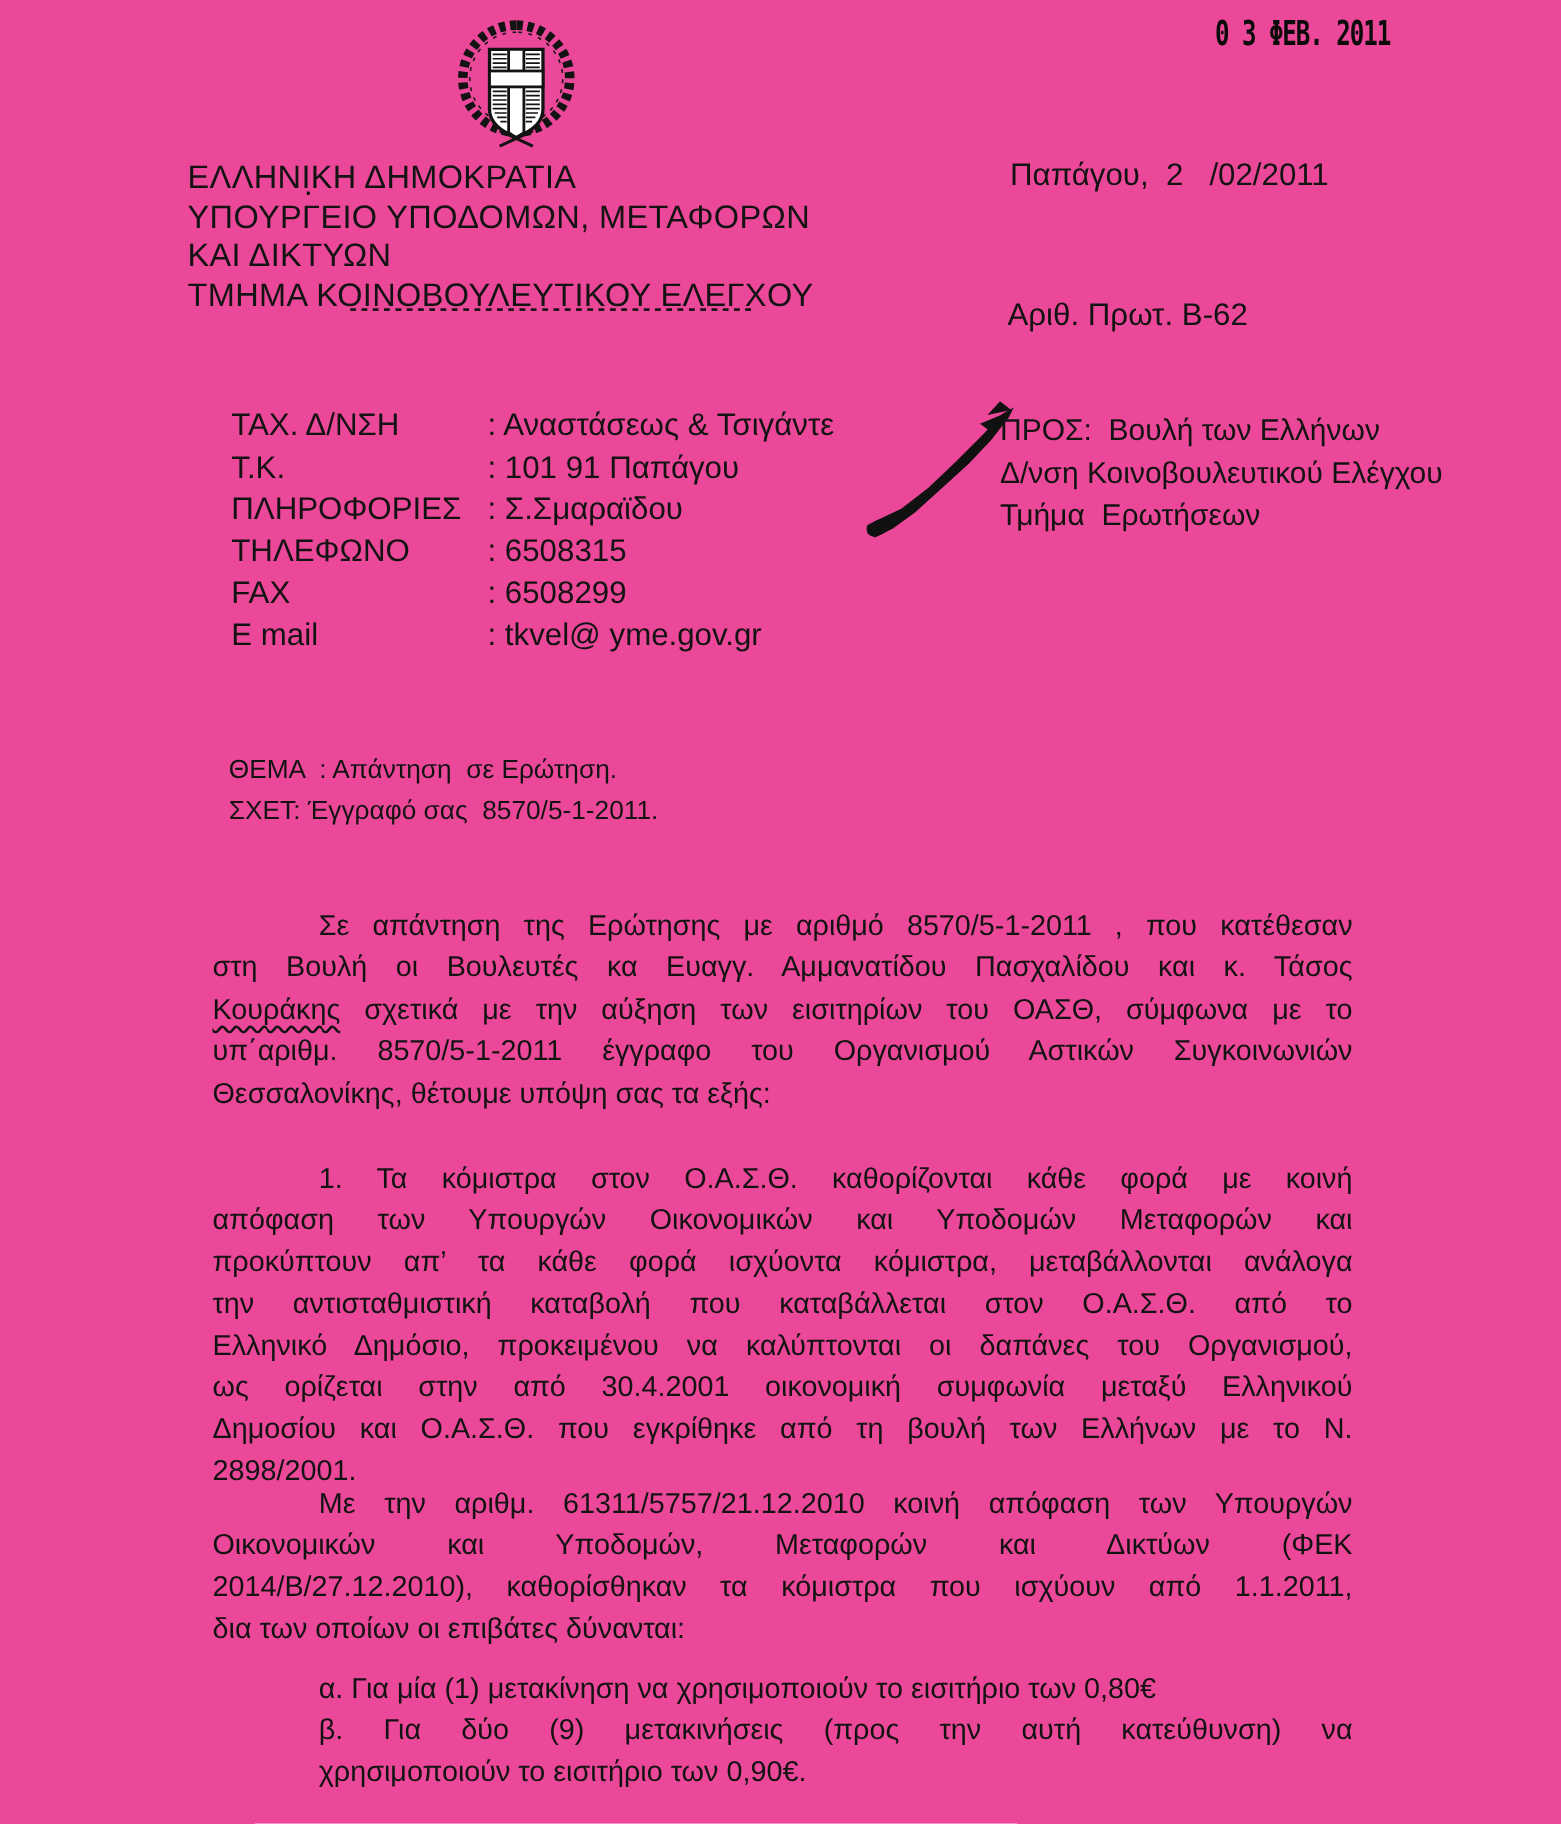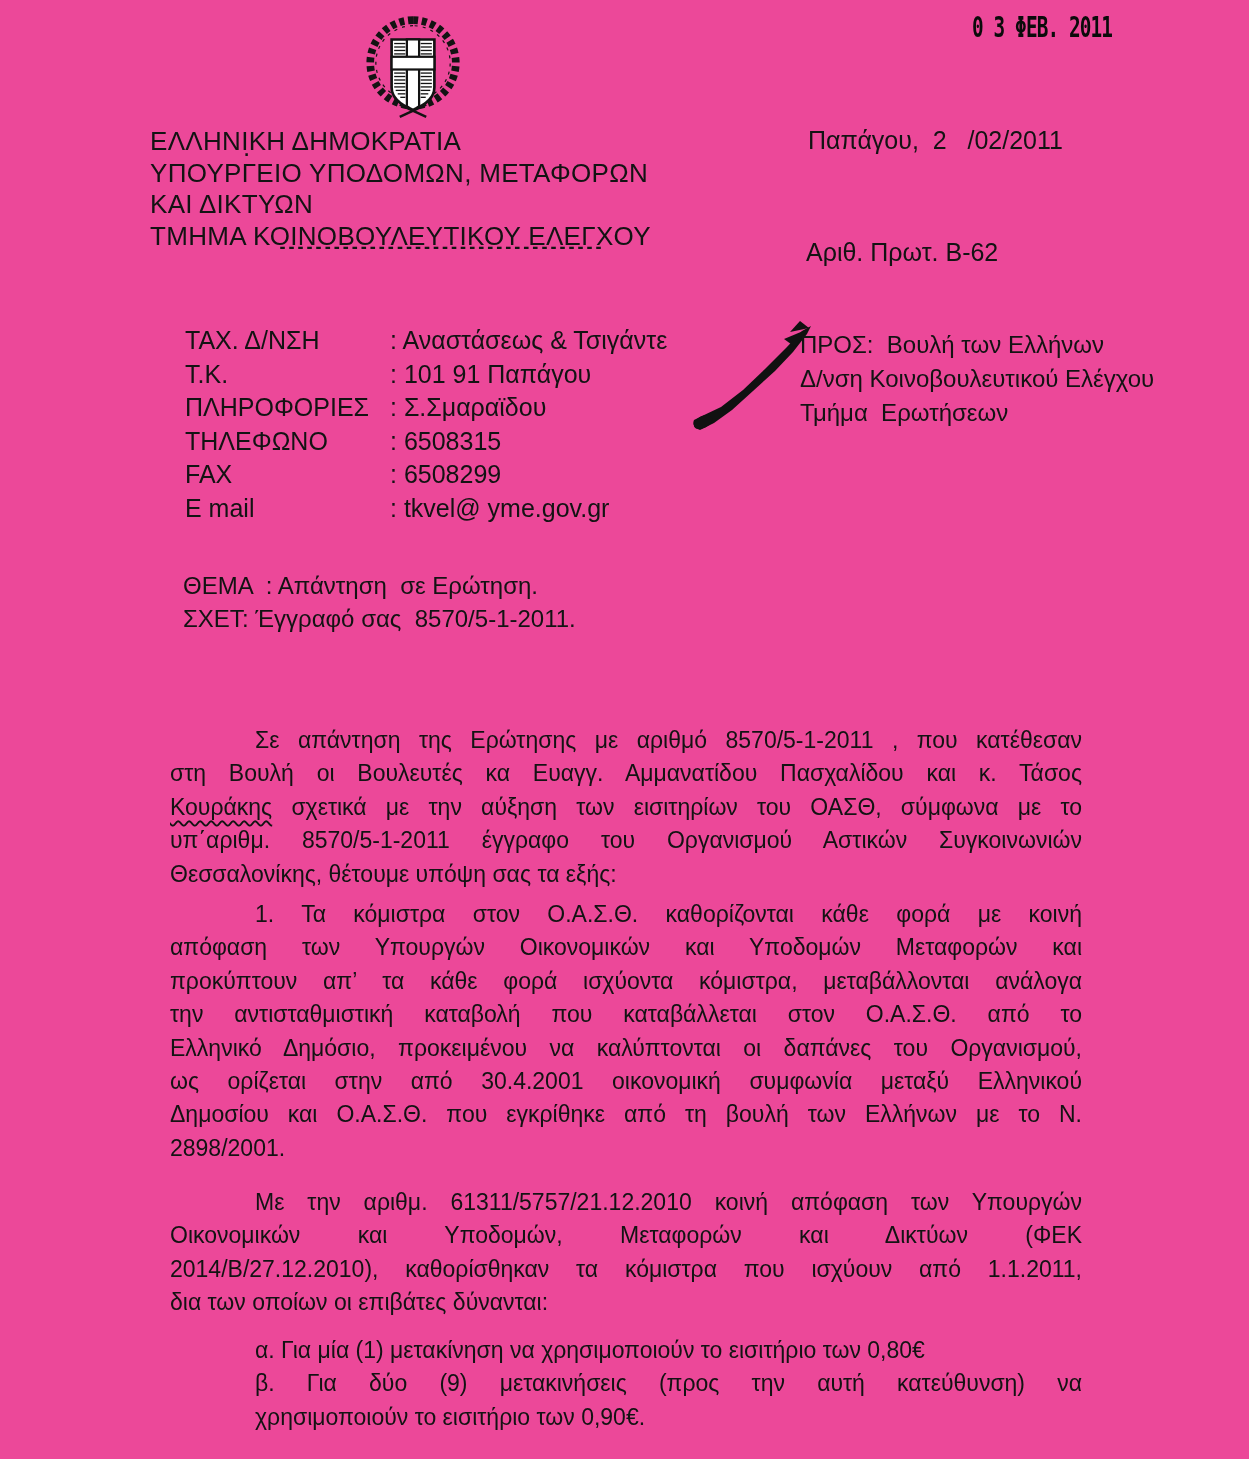--- a/index.html
+++ b/index.html
@@ -26,21 +26,21 @@
        letter-spacing:0;white-space:nowrap;overflow:hidden;}
   .place-date{left:808px;top:126px;font-size:25px;}
   .protocol{left:806px;top:238px;font-size:25px;}
   
   .contact{left:185px;top:324px;width:540px;}
   .contact-row{display:grid;grid-template-columns:205px 1fr;font-size:25px;line-height:33.5px;}
   
   .recipient{left:800px;top:328px;font-size:24px;line-height:34px;}
   .pen{left:690px;top:320px;}
   
-  .subject{left:183px;top:569px;font-size:24px;line-height:33px;}
+  .subject{left:183px;top:599px;font-size:21px;line-height:33px;}
   
   .para{left:170px;width:912px;}
   .bt{font-size:23px;line-height:33.4px;}
   .jl{text-align:justify;text-align-last:justify;}
   .ind{padding-left:85px;}
   .list{left:255px;width:827px;}
   .wavy{text-decoration:underline wavy 2px #131313;text-underline-offset:5px;}
 </style>
 </head>
 <body>
@@ -143,21 +143,21 @@
   </div>
 
   <div class="abs para bt" style="top:724px;">
     <div class="jl ind">Σε απάντηση της Ερώτησης με αριθμό 8570/5-1-2011 , που κατέθεσαν</div>
     <div class="jl">στη Βουλή οι Βουλευτές κα Ευαγγ. Αμμανατίδου Πασχαλίδου και κ. Τάσος</div>
     <div class="jl"><span class="wavy">Κουράκης</span> <span>σχετικά με την αύξηση των εισιτηρίων του ΟΑΣΘ, σύμφωνα με το</span></div>
     <div class="jl">υπ΄αριθμ. 8570/5-1-2011 έγγραφο του Οργανισμού Αστικών Συγκοινωνιών</div>
     <div>Θεσσαλονίκης, θέτουμε υπόψη σας τα εξής:</div>
   </div>
 
-  <div class="abs para bt" style="top:898px;">
+  <div class="abs para bt" style="top:926px;">
     <div class="jl ind">1. Τα κόμιστρα στον Ο.Α.Σ.Θ. καθορίζονται κάθε φορά με κοινή</div>
     <div class="jl">απόφαση των Υπουργών Οικονομικών και Υποδομών Μεταφορών και</div>
     <div class="jl">προκύπτουν απ’ τα κάθε φορά ισχύοντα κόμιστρα, μεταβάλλονται ανάλογα</div>
     <div class="jl">την αντισταθμιστική καταβολή που καταβάλλεται στον Ο.Α.Σ.Θ. από το</div>
     <div class="jl">Ελληνικό Δημόσιο, προκειμένου να καλύπτονται οι δαπάνες του Οργανισμού,</div>
     <div class="jl">ως ορίζεται στην από 30.4.2001 οικονομική συμφωνία μεταξύ Ελληνικού</div>
     <div class="jl">Δημοσίου και Ο.Α.Σ.Θ. που εγκρίθηκε από τη βουλή των Ελλήνων με το Ν.</div>
     <div>2898/2001.</div>
   </div>
 

